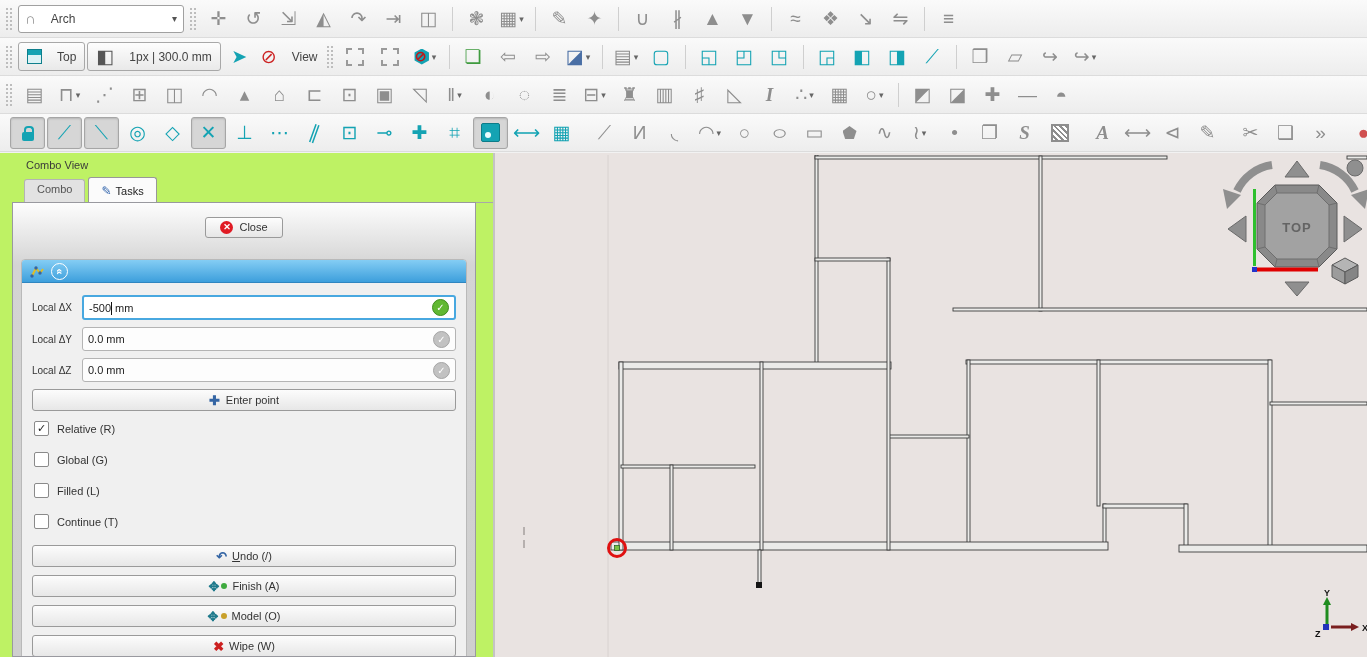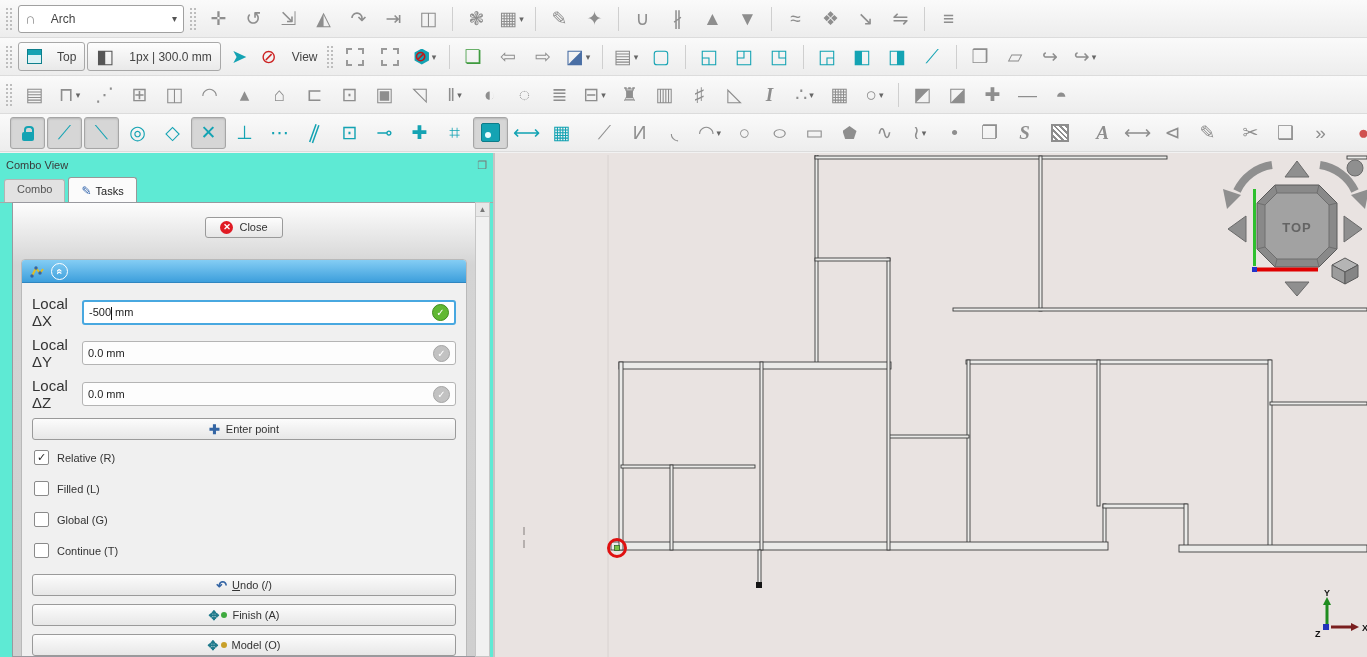--- a/index.html
+++ b/index.html
@@ -33,40 +33,40 @@
   .m-hexno{width:16px;height:16px;background:#14a3b3;clip-path:polygon(50% 0,95% 25%,95% 75%,50% 100%,5% 75%,5% 25%);}
   .m-hexno::after{content:"⊘";position:absolute;left:1px;top:-1px;font-size:14px;color:#c01818;font-weight:bold;}
   .m-lock{width:12px;height:9px;background:#14a3b3;border-radius:2px;margin-top:7px;}
   .m-lock::before{content:"";position:absolute;left:2px;top:-6px;width:6px;height:7px;border:2px solid #14a3b3;border-bottom:none;border-radius:4px 4px 0 0;}
   .m-wp{width:17px;height:17px;background:#14a3b3;border:1px solid #0d7c89;border-radius:2px;}
   .m-wp::after{content:"";position:absolute;left:3px;bottom:3px;width:6px;height:6px;border-radius:50%;background:#eafeff;}
   .m-hatch{width:14px;height:14px;border:2px solid #8e8e8e;background:repeating-linear-gradient(45deg,#fff 0 2px,#8e8e8e 2px 4px);}
   .m-pent{width:14px;height:13px;background:#8e8e8e;clip-path:polygon(50% 0,100% 38%,81% 100%,19% 100%,0 38%);}
 
   
-  #dock{position:absolute;left:0;top:153px;width:493px;height:504px;background:#5eead4;border-right:1px solid #bdbdbd;}
+  #dock{position:absolute;left:0;top:153px;width:493px;height:504px;background:#bef264;border-right:1px solid #bdbdbd;padding-left:20px;}
   .dock-head{height:20px;display:flex;align-items:center;padding:2px 6px 0 6px;}
   .dock-title{font-size:11px;color:#3a3a3a;flex:1;}
   .dock-float{font-size:11px;color:#777;}
   .tabs{display:flex;align-items:flex-end;height:27px;border-bottom:1px solid #a8a8a8;padding-left:4px;gap:3px;}
   .tab{font-size:11px;color:#555;padding:3px 12px;border:1px solid #b4b4b4;border-bottom:none;border-radius:3px 3px 0 0;background:#e2e2e2;height:16px;}
   .tab.active{background:#fbfbfb;color:#222;border-color:#989898;height:19px;position:relative;top:1px;display:flex;align-items:center;gap:4px;}
   .tab .pen{color:#2a5faa;font-size:12px;}
   .taskframe{position:absolute;left:12px;top:49px;width:462px;bottom:0;border:1px solid #99999f;background:linear-gradient(#fdfdfd,#d4d4d4 62px,#cfcfcf);overflow:hidden;}
   .closebar{height:48px;display:flex;justify-content:center;align-items:center;}
   .closebtn{display:flex;align-items:center;gap:6px;border:1px solid #9a9a9a;border-radius:3px;background:linear-gradient(#fdfdfd,#e6e6e6);padding:3px 14px;font-size:11px;color:#333;}
   .redx{width:13px;height:13px;border-radius:50%;background:#e01b24;color:#fff;font-size:9px;font-weight:bold;display:flex;align-items:center;justify-content:center;}
   .polysec{margin:8px 8px 0 8px;border:1px solid #b9b9b9;border-radius:4px 4px 0 0;background:#f0f0f0;height:calc(100% - 56px);}
   .polyhead{height:22px;display:flex;align-items:center;gap:6px;padding:0 8px;border-radius:3px 3px 0 0;background:linear-gradient(#84cdf4,#3d9fdc);border-bottom:1px solid #2f86c0;}
   .polyhead .ptitle{color:#fff;font-weight:bold;font-size:12px;flex:1;text-shadow:0 1px 1px rgba(0,0,0,.25);}
   .collapse{width:15px;height:15px;border:1.5px solid #fff;border-radius:50%;color:#fff;font-size:11px;font-weight:bold;display:flex;align-items:center;justify-content:center;}
   .collapse span{display:inline-block;transform:rotate(90deg);line-height:1;}
   .polybody{padding:12px 10px 0 10px;}
   .frow{display:flex;align-items:center;margin-bottom:7px;}
-  .flab{width:50px;font-size:15px;color:#333;}
+  .flab{width:50px;font-size:10px;color:#333;}
   .fld{flex:1;height:22px;border:1px solid #b4b4b4;border-radius:3px;background:#fdfdfd;display:flex;align-items:center;padding:0 5px;font-size:11px;color:#222;}
   .fld.focused{border:2px solid #48a8e0;background:#fff;height:21px;}
   .fld .val{white-space:pre;}
   .caret{display:inline-block;width:1px;height:13px;background:#111;margin:0 0 -2px 0;}
   .chk{margin-left:auto;width:15px;height:15px;border-radius:50%;color:#fff;font-size:10px;display:flex;align-items:center;justify-content:center;}
   .chk.g{background:#61b832;border:1px solid #3f8c1e;}
   .chk.gy{background:#c2c2c2;border:1px solid #a5a5a5;}
   .widebtn{margin:0 0 7px 0;height:20px;border:1px solid #9a9a9a;border-radius:3px;background:linear-gradient(#fcfcfc,#e7e7e7);display:flex;align-items:center;justify-content:center;gap:6px;font-size:11px;color:#333;}
   .crow{display:flex;align-items:center;gap:8px;margin:10px 0 16px 2px;font-size:11px;color:#333;}
   .cb{width:13px;height:13px;border:1px solid #8a8a8a;border-radius:2px;background:#fff;font-size:11px;line-height:12px;text-align:center;color:#222;}
@@ -536,25 +536,25 @@
             <span class="bico" style="color:#3465a4">✚</span>
             <span>Enter point</span>
           </div>
           <div id="checks">
               <div class="crow">
                 <span class="cb">✓</span>
                 <span>Relative (R)</span>
               </div>
               <div class="crow">
                 <span class="cb"></span>
-                <span>Filled (L)</span>
+                <span>Global (G)</span>
               </div>
               <div class="crow">
                 <span class="cb"></span>
-                <span>Global (G)</span>
+                <span>Filled (L)</span>
               </div>
               <div class="crow">
                 <span class="cb"></span>
                 <span>Continue (T)</span>
               </div>
             </div>
           <div id="taskbtns">
               <div class="taskbtn">
                 <span class="bico" style="color: rgb(52, 101, 164);">↶</span>
                 <span><u>U</u>ndo (/)</span>

